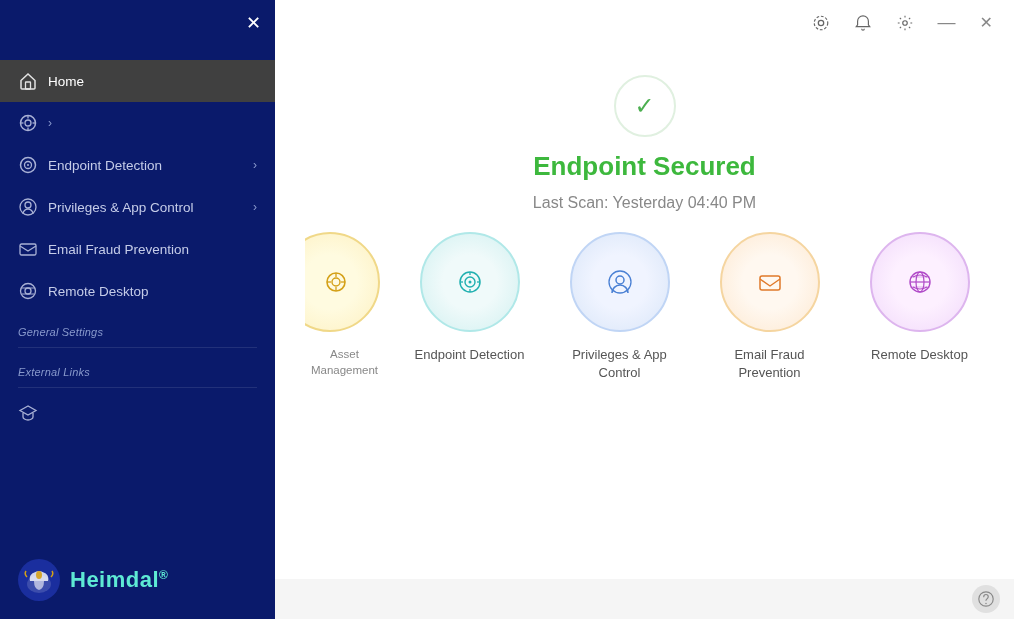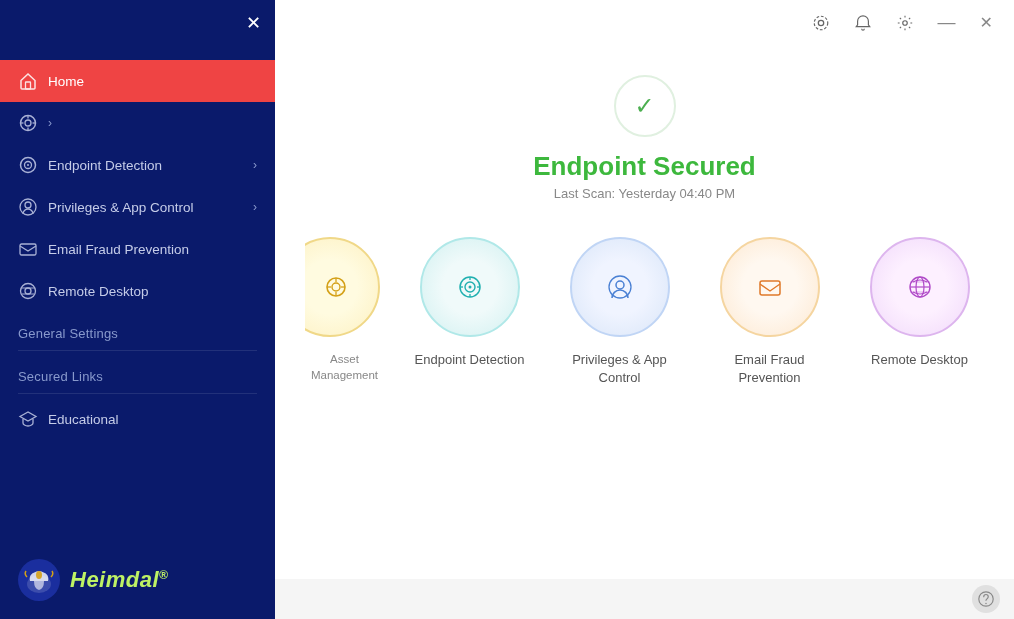--- a/index.html
+++ b/index.html
@@ -39,21 +39,21 @@
       padding: 11px 18px;
       color: #c5cce8;
       cursor: pointer;
       font-size: 14px;
       gap: 10px;
       position: relative;
       text-decoration: none;
     }
 
     .nav-item.active {
-      background: #ef4444;
+      background: #404040;
       color: #fff;
     }
 
     .nav-item .nav-icon {
       width: 20px;
       height: 20px;
       flex-shrink: 0;
       opacity: 0.85;
     }
 
@@ -62,46 +62,46 @@
       font-size: 13.5px;
     }
 
     .nav-item .chevron {
       font-size: 12px;
       color: #8899cc;
     }
 
     .section-label {
       color: #8899cc;
-      font-size: 13px;
+      font-size: 11px;
       padding: 14px 8px 5px 18px;
       text-transform: none;
       font-weight: 500;
       letter-spacing: 0.2px;
+      font-style: italic;
     }
 
     .sidebar-divider {
       border: none;
       border-top: 1px solid rgba(255,255,255,0.1);
       margin: 4px 18px;
     }
 
     .sidebar-footer {
       padding: 16px 18px 18px 18px;
       display: flex;
       align-items: center;
       gap: 10px;
     }
 
     .heimdal-logo-text {
-      color: #bef264;
+      color: #5eead4;
       font-size: 22px;
       font-weight: 700;
       letter-spacing: 0.5px;
-      font-style: italic;
     }
 
     .heimdal-logo-icon {
       width: 42px;
       height: 42px;
     }
 
     
     .main {
       flex: 1;
@@ -152,27 +152,27 @@
 
     .status-check {
       color: #4CAF50;
       font-size: 24px;
     }
 
     .status-title {
       color: #3db83d;
       font-size: 26px;
       font-weight: 600;
-      margin-bottom: 4px;
+      margin-bottom: 12px;
     }
 
     .status-subtitle {
       color: #888;
-      font-size: 13px;
-      margin-bottom: 36px;
+      font-size: 16px;
+      margin-bottom: 20px;
     }
 
     
     .cards-row {
       display: flex;
       gap: 20px;
       justify-content: center;
       align-items: flex-start;
       padding: 0 20px;
     }
@@ -319,31 +319,30 @@
         </svg>
       </span>
       <span class="nav-label">Remote Desktop</span>
     </div>
 
     <div class="section-label">General Settings</div>
     <hr class="sidebar-divider">
 
 
 
-    <div class="section-label">Secured Links</div>
+    <div class="section-label">External Links</div>
     <hr class="sidebar-divider">
 
     <div class="nav-item">
       <span class="nav-icon">
         <svg viewBox="0 0 20 20" fill="none" xmlns="http://www.w3.org/2000/svg" width="20" height="20">
           <path d="M10 3L2 7.5l8 4.5 8-4.5L10 3z" stroke="#c5cce8" stroke-width="1.3" fill="none"></path>
           <path d="M5 10v4c0 1.5 2.24 3 5 3s5-1.5 5-3v-4" stroke="#c5cce8" stroke-width="1.3"></path>
         </svg>
       </span>
-      <span class="nav-label">Educational</span>
     </div>
   </div>
 
   <div class="sidebar-footer">
     <svg class="heimdal-logo-icon" viewBox="0 0 42 42" fill="none" xmlns="http://www.w3.org/2000/svg">
       <circle cx="21" cy="21" r="21" fill="#1a2e9e"></circle>
 
       <ellipse cx="21" cy="25" rx="12" ry="9" fill="#fff" opacity="0.15"></ellipse>
       <path d="M12 22 Q10 14 21 12 Q32 14 30 22" fill="#fff" opacity="0.8"></path>
       <path d="M16 22 Q16 30 21 31 Q26 30 26 22" fill="#fff" opacity="0.6"></path>

